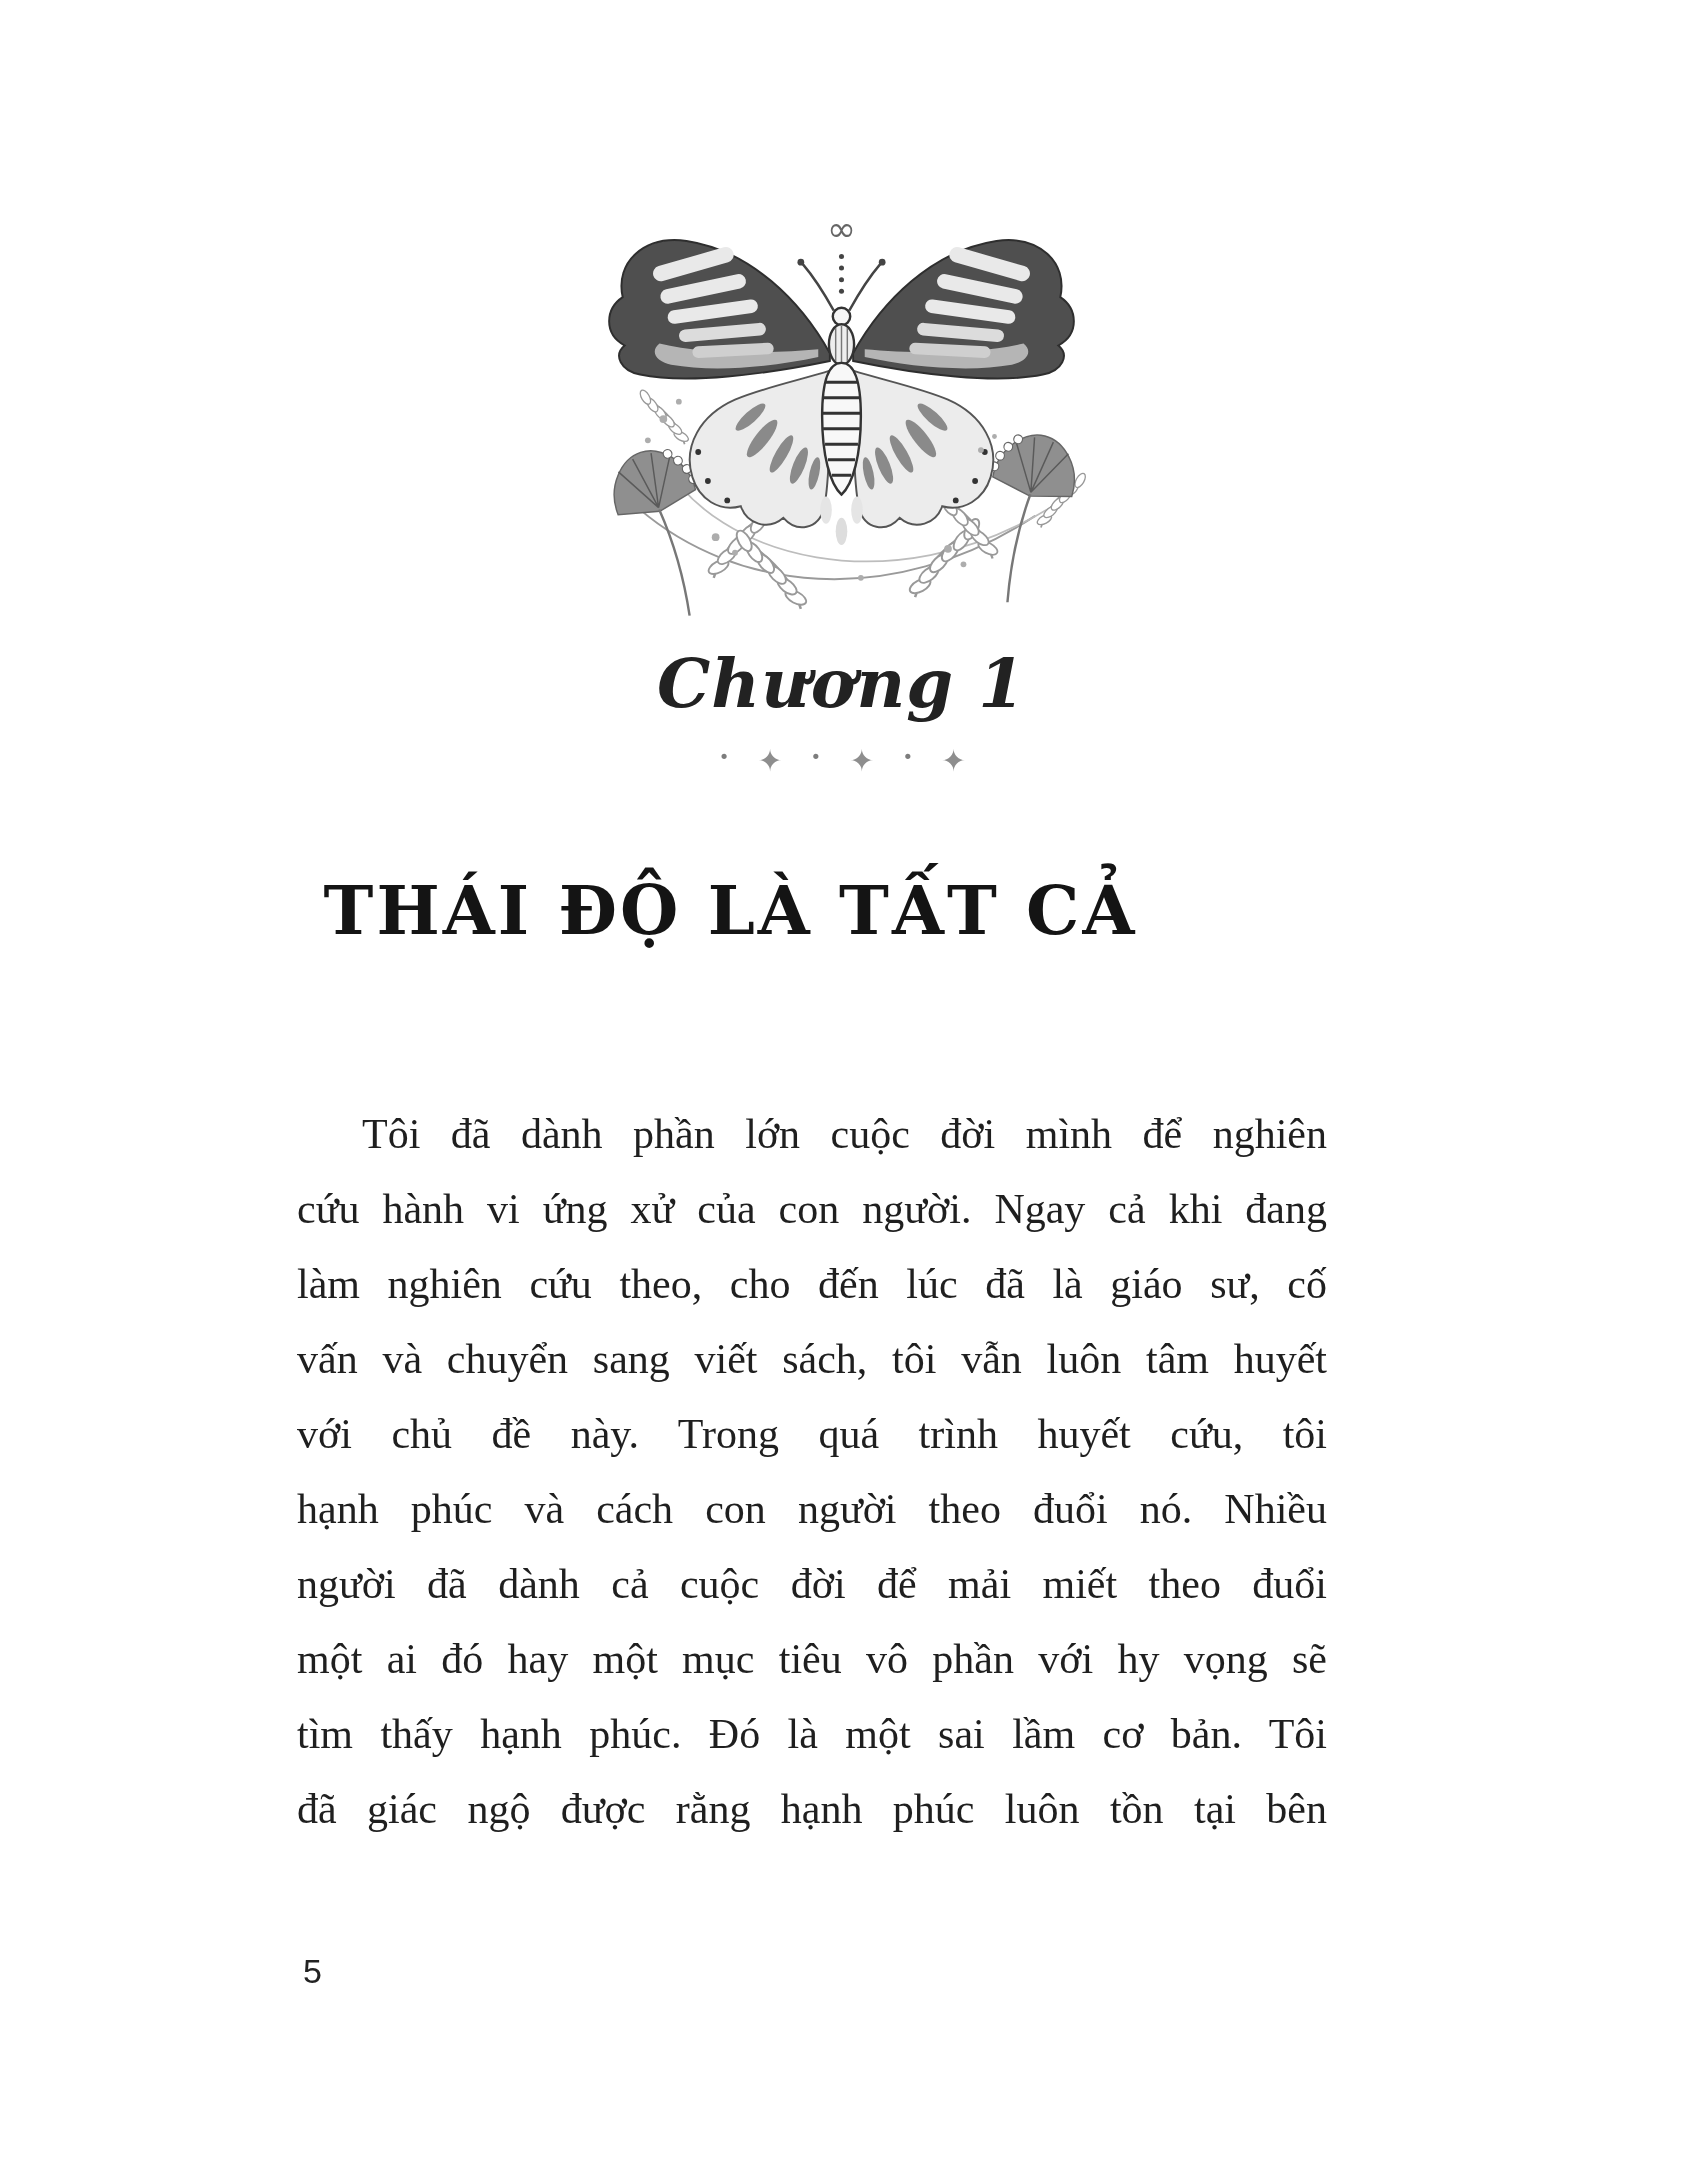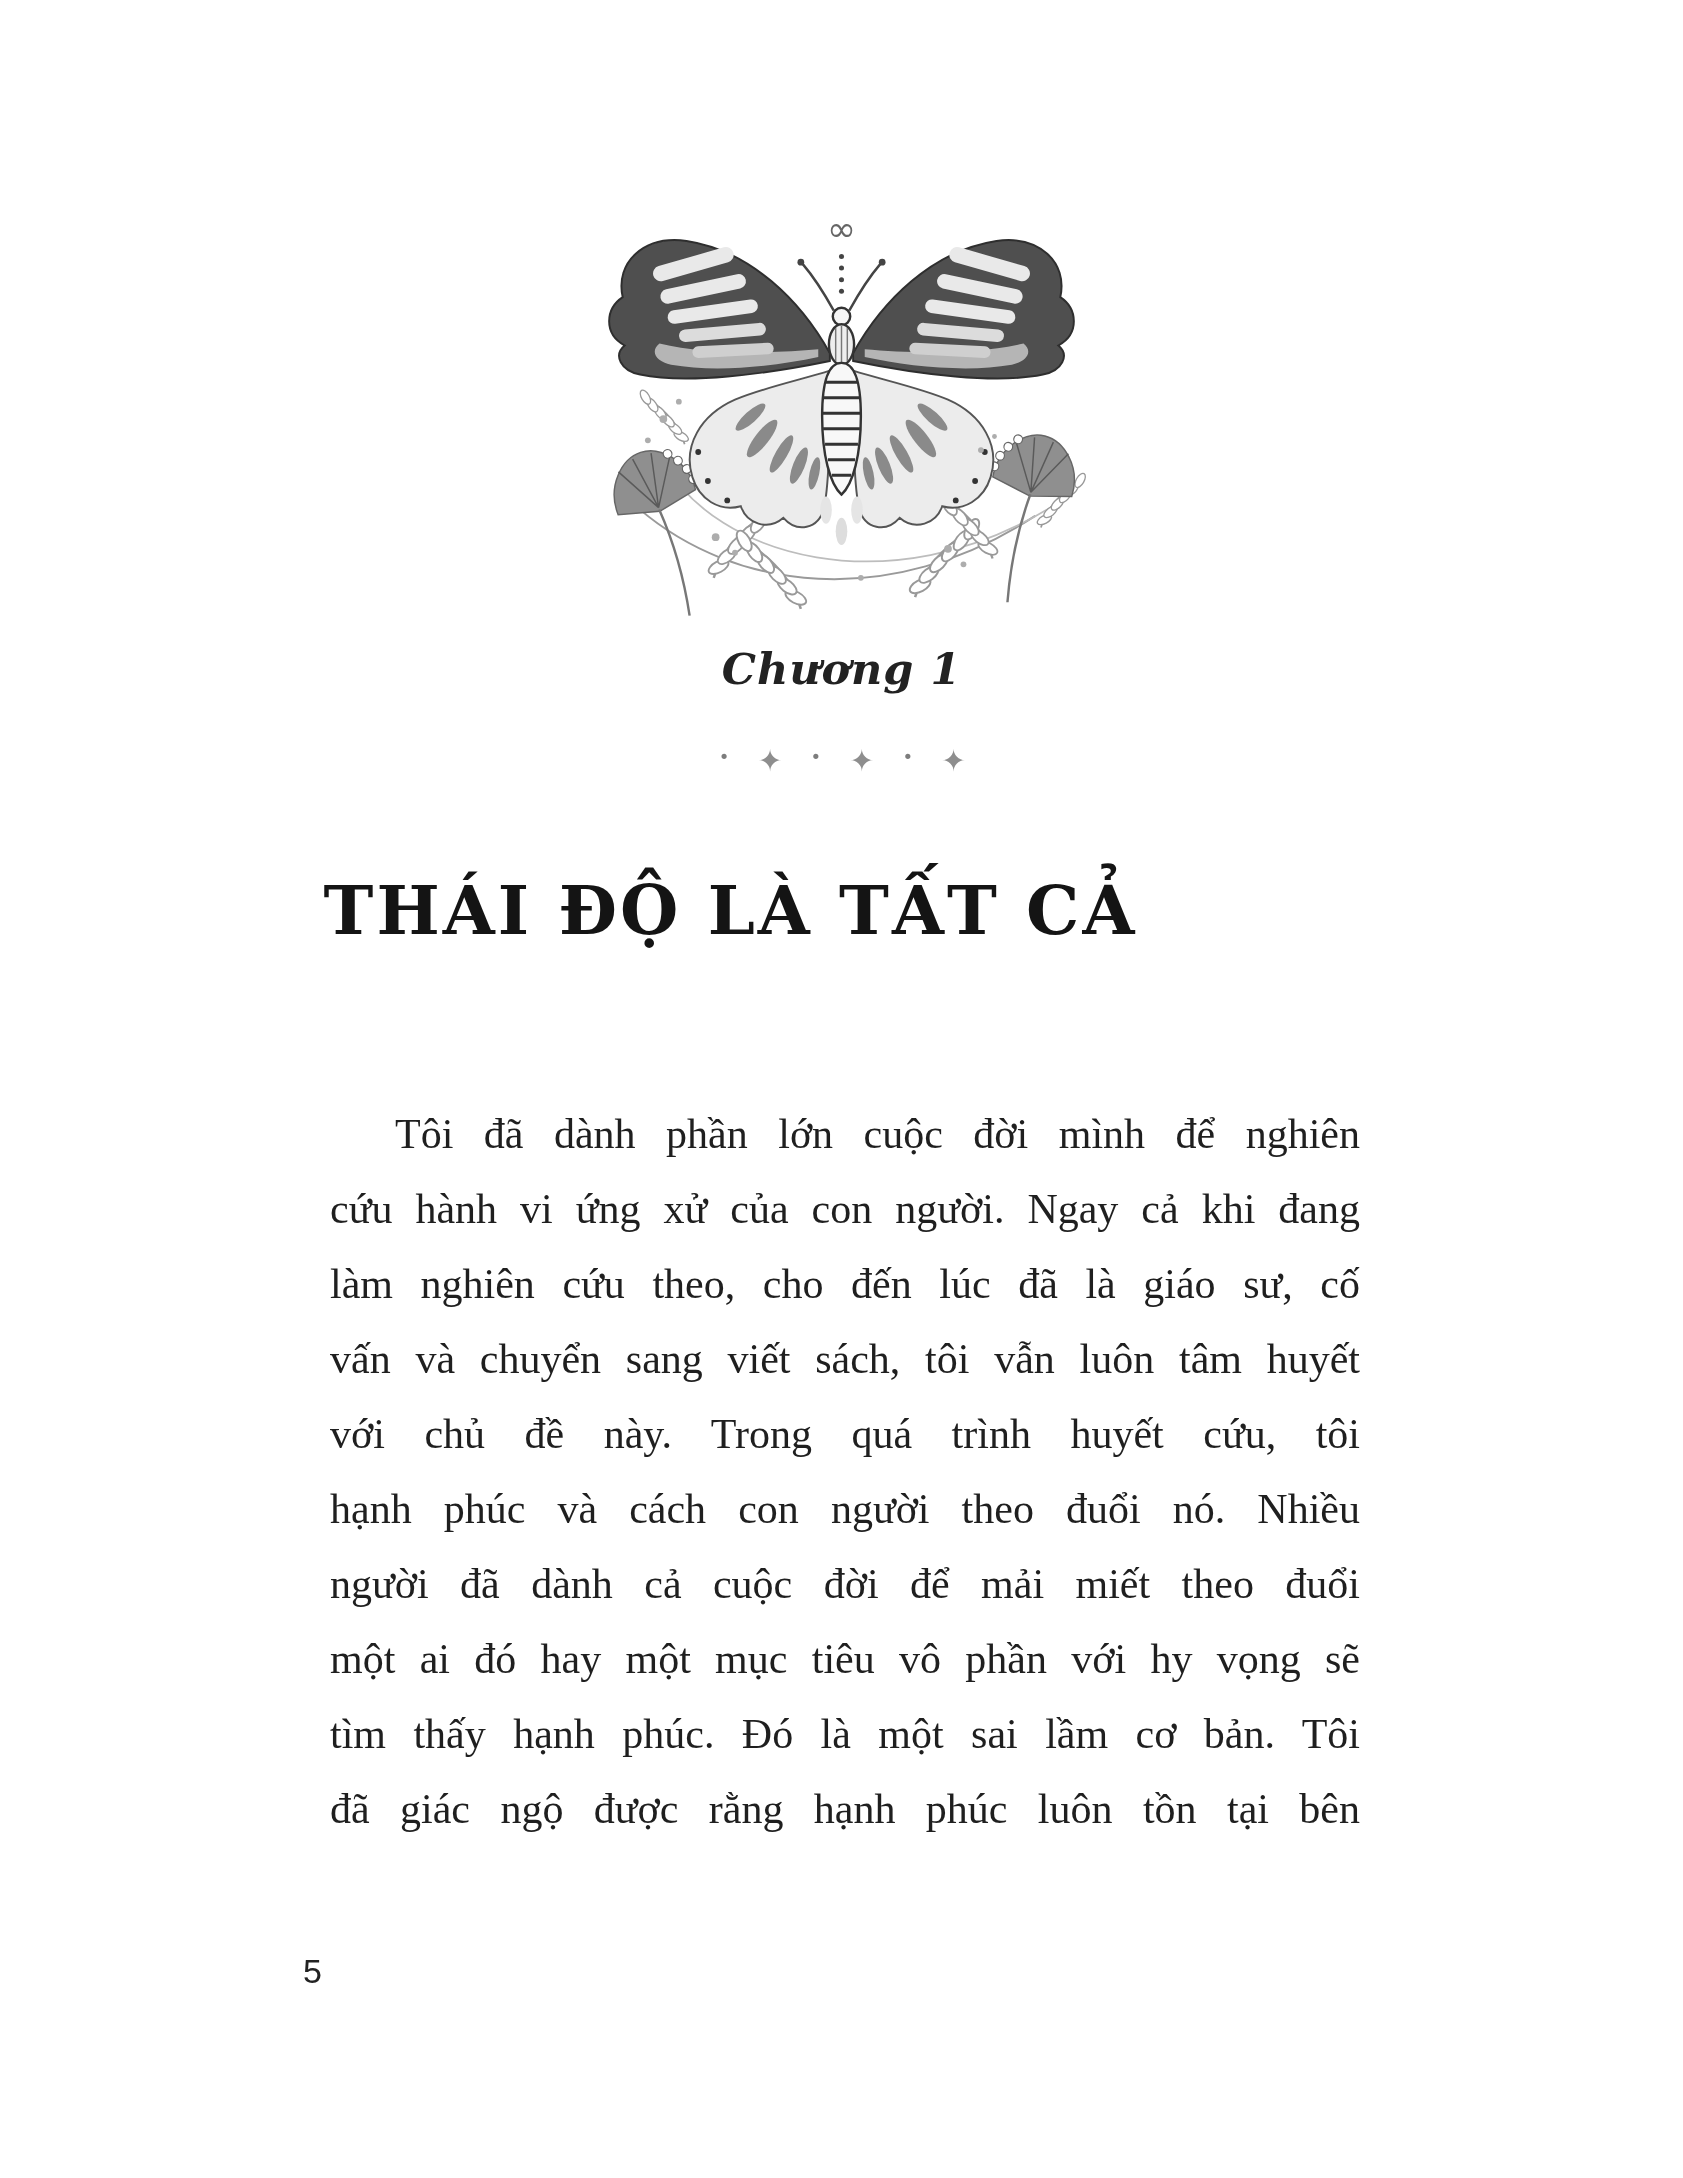--- a/index.html
+++ b/index.html
@@ -2,30 +2,30 @@
 <html><head>
 <meta charset="utf-8">
 <style>
   html,body{margin:0;padding:0;background:#e8e8e8;}
   .page{position:relative;width:1683px;height:2178px;background:#ffffff;margin:0 auto;
         font-family:"Liberation Serif","DejaVu Serif",serif;color:#1f1f1f;overflow:hidden;}
   .illustration{position:absolute;left:569px;top:208px;width:545px;height:426px;}
   .illustration svg{width:100%;height:100%;}
   .chapter{position:absolute;left:0;top:644px;width:1683px;text-align:center;
            font-family:"DejaVu Serif",serif;font-style:italic;font-weight:700;
-           font-size:43px;color:#222;letter-spacing:1px;}
+           font-size:67px;color:#222;letter-spacing:1px;}
   .divider{position:absolute;left:0;top:739px;width:1683px;display:flex;
            justify-content:center;align-items:center;gap:26px;}
   .divider .dot{font-size:44px;line-height:1;color:#7d7d7d;transform:translateY(-4px);}
   .divider .star{font-size:30px;line-height:1;color:#8e8e8e;}
   .title{position:absolute;left:0;top:826px;width:1461px;text-align:center;
          font-family:"DejaVu Serif",serif;font-weight:800;font-size:67px;
          letter-spacing:3px;color:#141414;}
   .body{position:absolute;left:297px;top:1097px;width:1030px;
-        font-size:42px;line-height:75px;color:#1f1f1f;margin-left:33px;}
+        font-size:42px;line-height:75px;color:#1f1f1f;}
   .line{text-align:justify;text-align-last:justify;-moz-text-align-last:justify;
         height:75px;overflow:hidden;word-spacing:1px;white-space:nowrap;}
   .line.indent{padding-left:65px;}
   .page-number{position:absolute;left:303px;top:1952px;
                font-family:"Liberation Sans",sans-serif;font-size:34px;color:#222;}
 </style>
 </head>
 <body>
 
 <div class="page">

